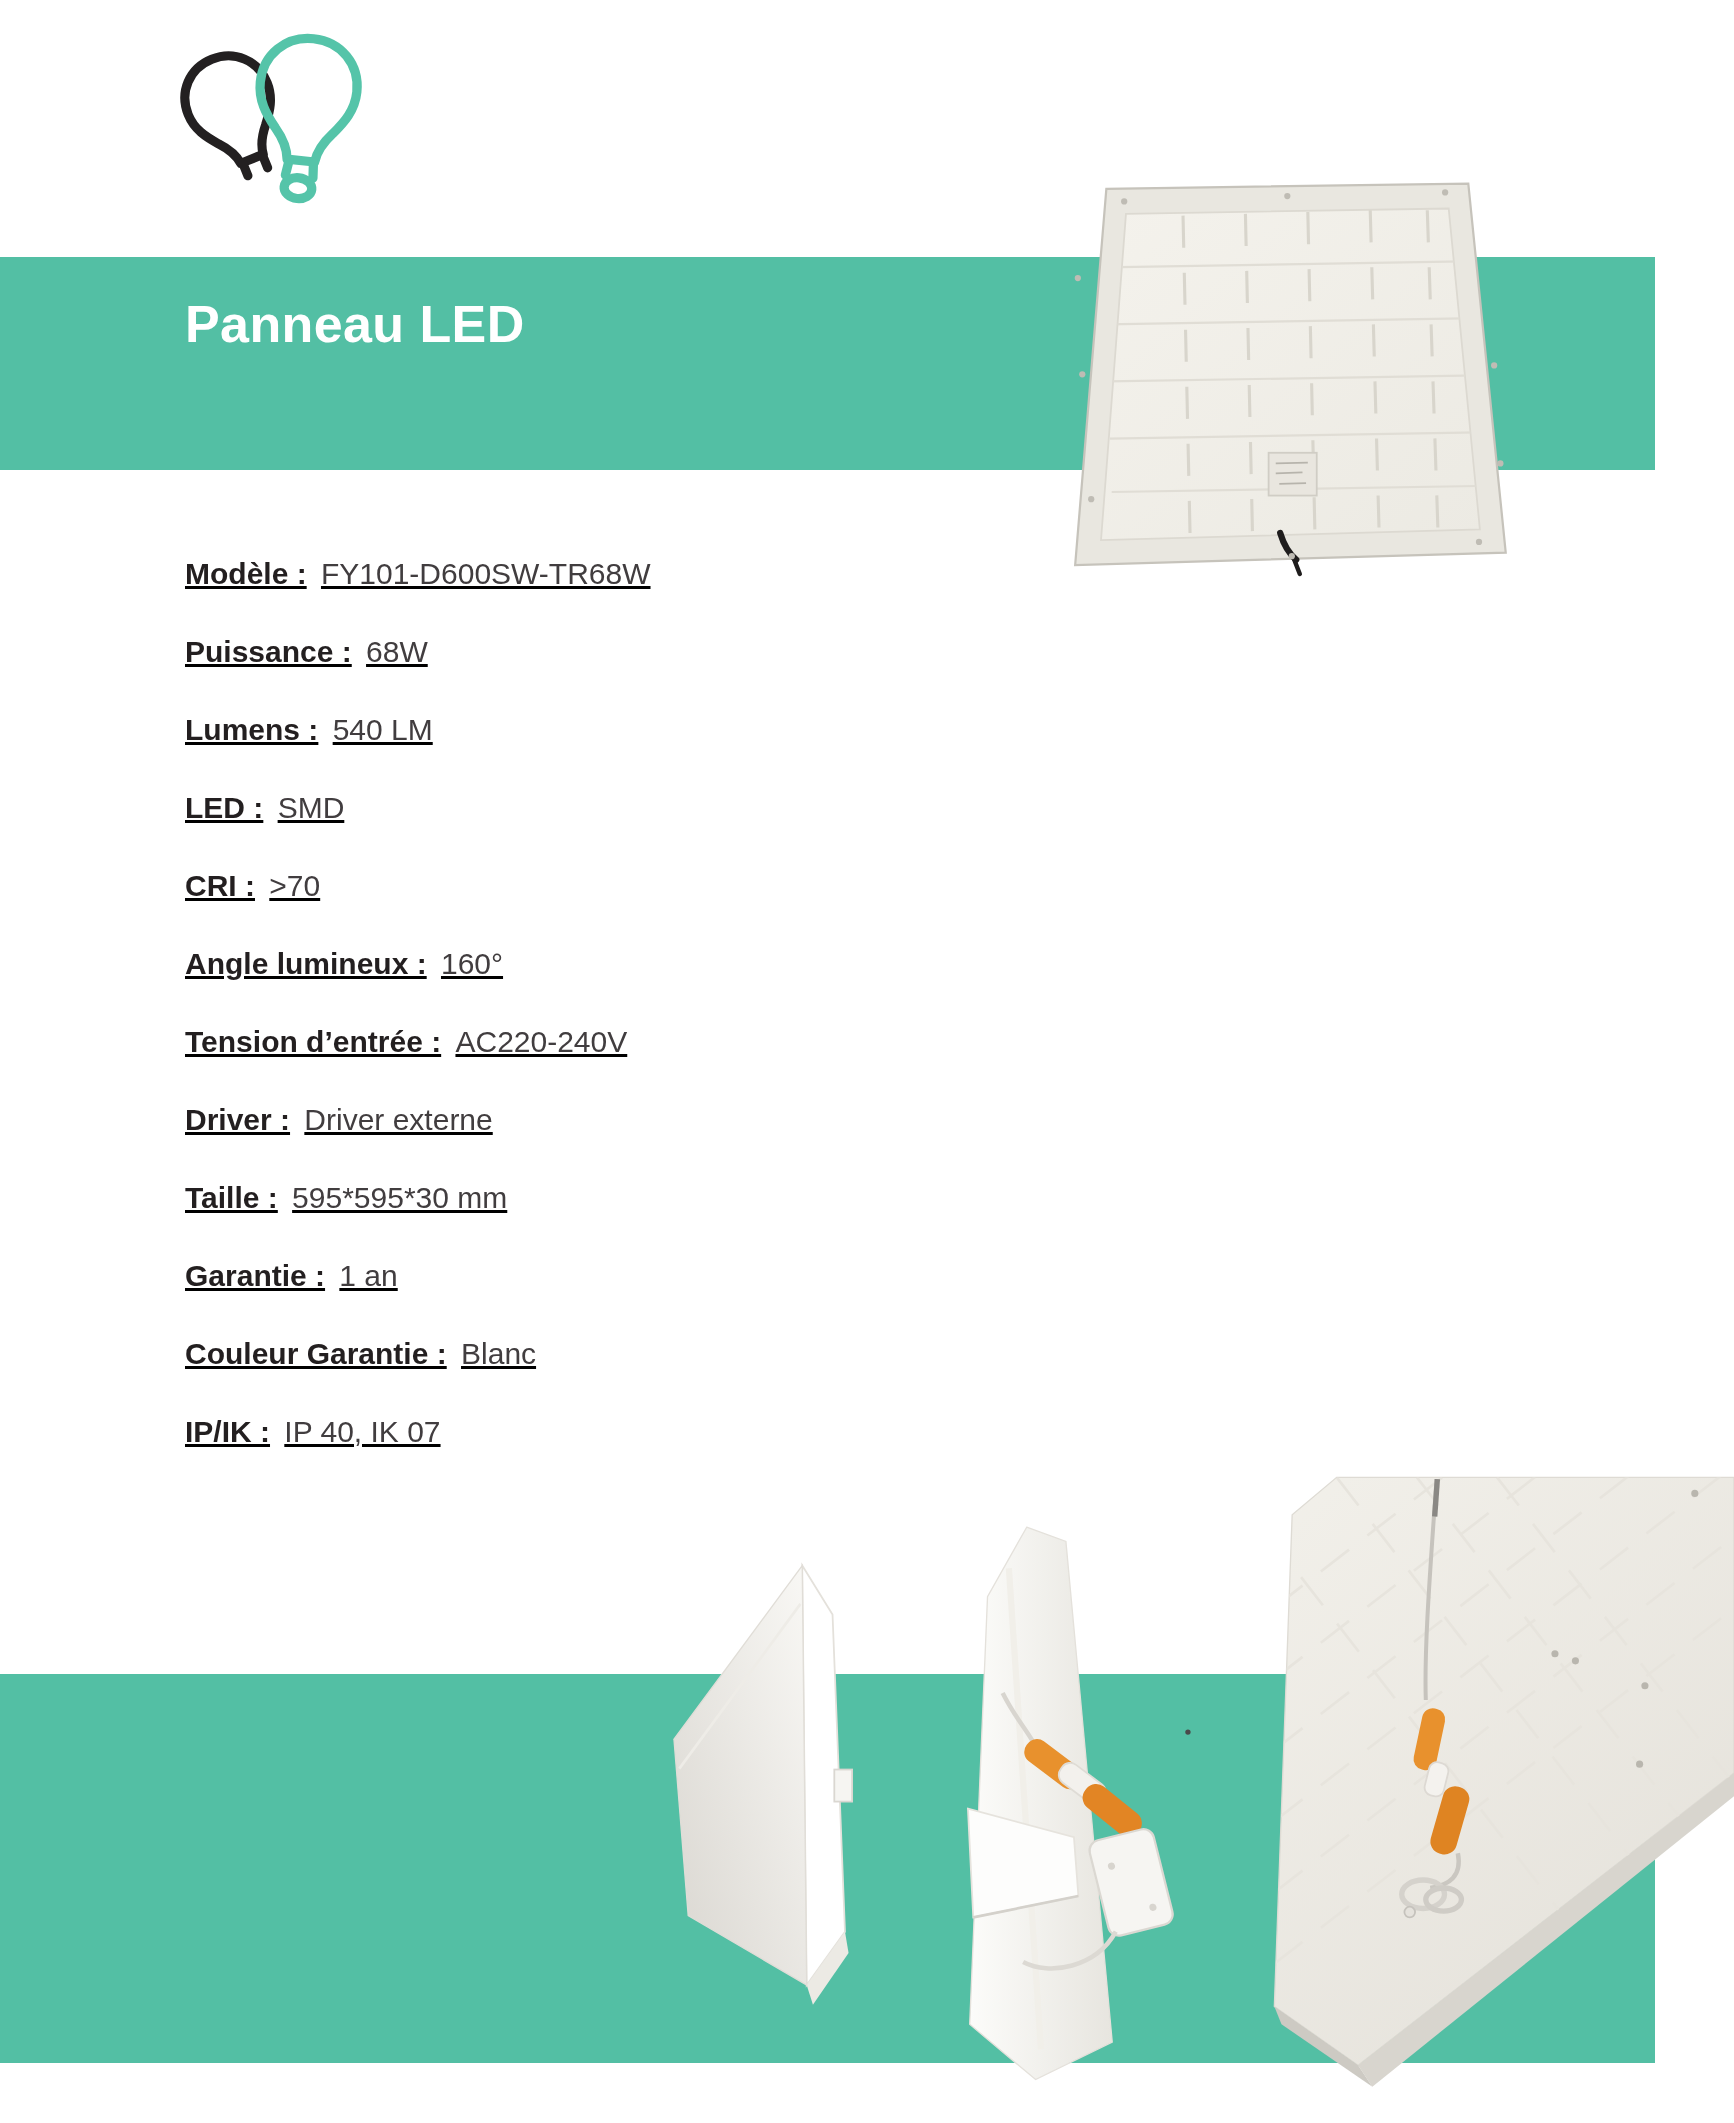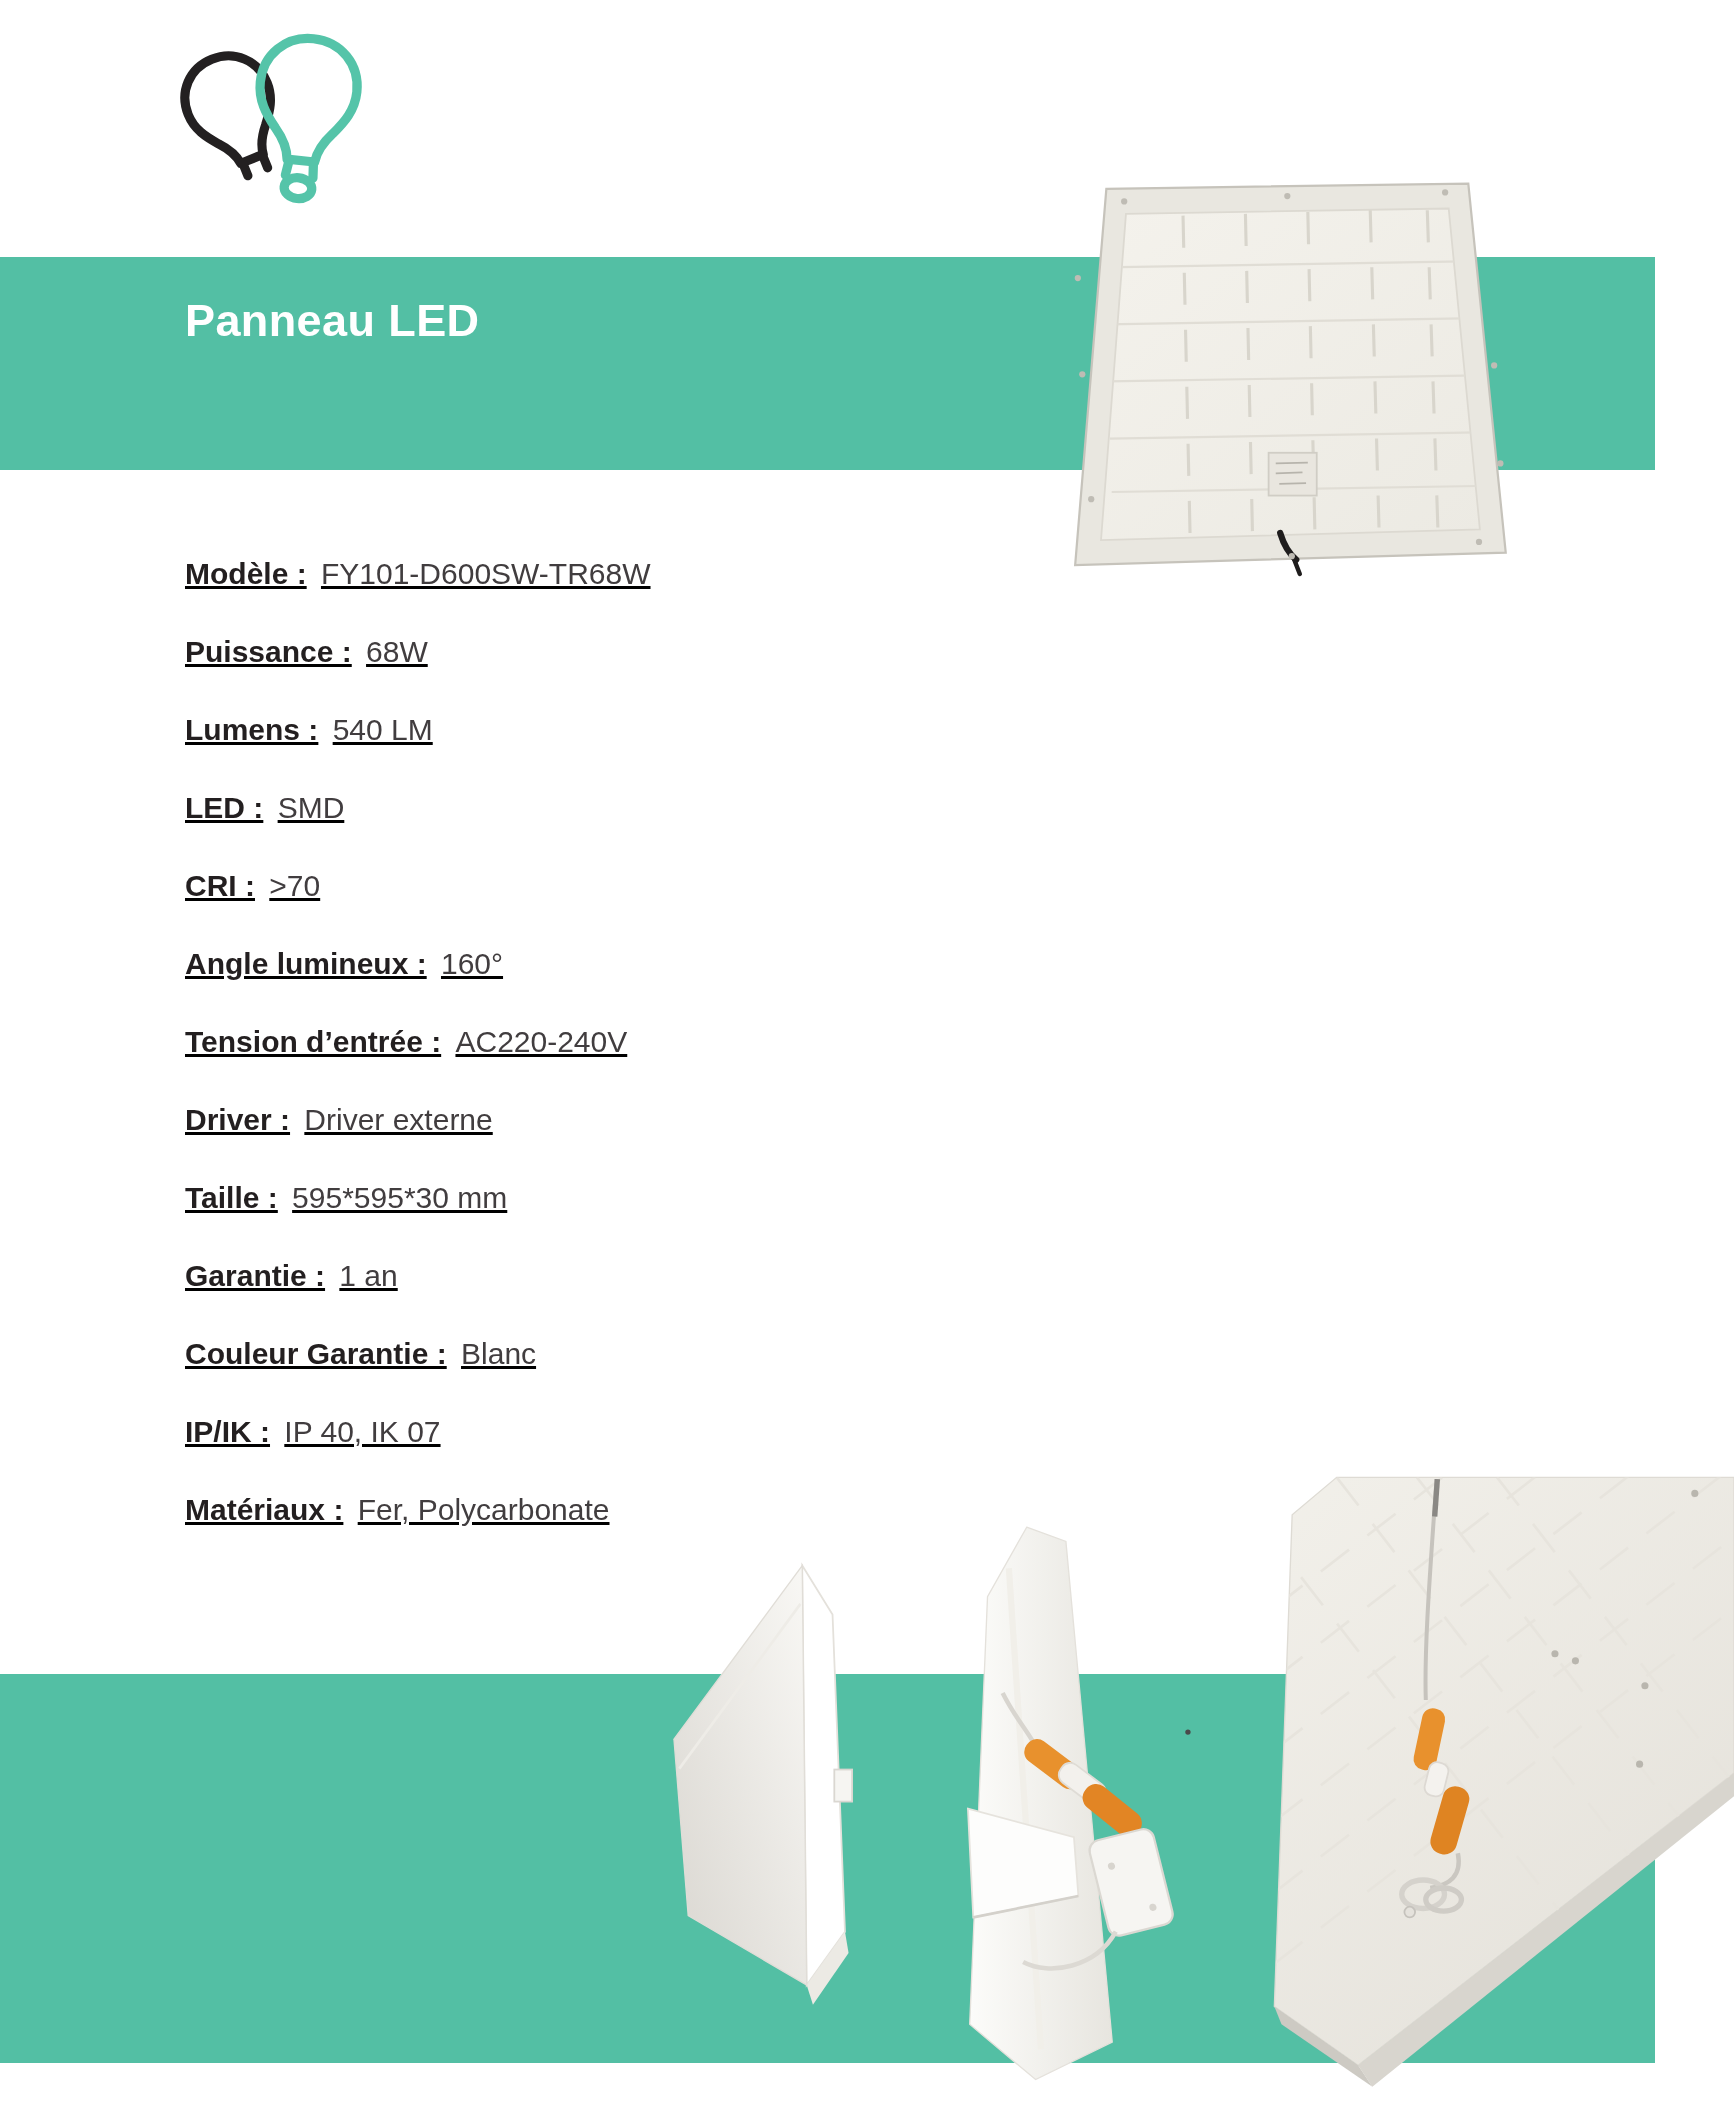--- a/index.html
+++ b/index.html
@@ -26,21 +26,21 @@
     color:#232021; white-space:nowrap;
   }
   
   .banner {
     position:absolute; left:0; top:257px;
     width:1655px; height:213px;
     background:#53bfa4;
     padding:41px 0 0 185px;
   }
   .banner-title {
-    font-size:45px; font-weight:700; color:#ffffff;
+    font-size:52px; font-weight:700; color:#ffffff;
     line-height:1; letter-spacing:0.4px;
   }
   .banner-subtitle {
     margin-top:9px;
     font-size:55px; font-weight:300; color:#ffffff;
     line-height:1; letter-spacing:0.9px;
   }
   
   .specs { position:absolute; left:185px; top:535px; }
   .spec-row { line-height:78px; white-space:nowrap; font-size:30px;text-decoration:underline; }
@@ -142,21 +142,20 @@
     <div class="spec-row"><span class="spec-label">Lumens :</span><span class="spec-value">540 LM</span></div>
     <div class="spec-row"><span class="spec-label">LED :</span><span class="spec-value">SMD</span></div>
     <div class="spec-row"><span class="spec-label">CRI :</span><span class="spec-value">&gt;70</span></div>
     <div class="spec-row"><span class="spec-label">Angle lumineux :</span><span class="spec-value">160°</span></div>
     <div class="spec-row"><span class="spec-label">Tension d’entrée :</span><span class="spec-value">AC220-240V</span></div>
     <div class="spec-row"><span class="spec-label">Driver :</span><span class="spec-value">Driver externe</span></div>
     <div class="spec-row"><span class="spec-label">Taille :</span><span class="spec-value">595*595*30 mm</span></div>
     <div class="spec-row"><span class="spec-label">Garantie :</span><span class="spec-value">1 an</span></div>
     <div class="spec-row"><span class="spec-label">Couleur Garantie :</span><span class="spec-value">Blanc</span></div>
     <div class="spec-row"><span class="spec-label">IP/IK :</span><span class="spec-value">IP 40, IK 07</span></div>
-    <div class="spec-row"><span class="spec-label">Matériaux :</span><span class="spec-value">Fer, Polycarbonate</span></div>
   </div>
 
   <div class="bottom-band"></div>
 
   <svg class="photo bottom-photo" viewBox="600 1640 1346 720" xmlns="http://www.w3.org/2000/svg">
     <defs>
       <linearGradient id="gradWedge" x1="1" y1="0" x2="0" y2="1">
         <stop offset="0" stop-color="#f9f8f5"></stop>
           <stop offset="1" stop-color="#d9d6d0"></stop>
       </linearGradient>

